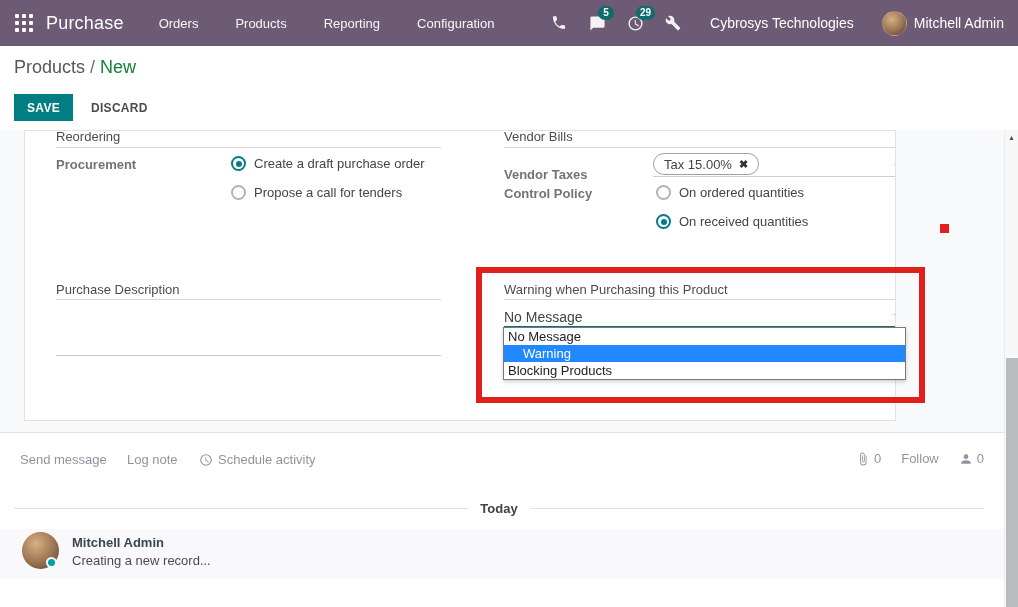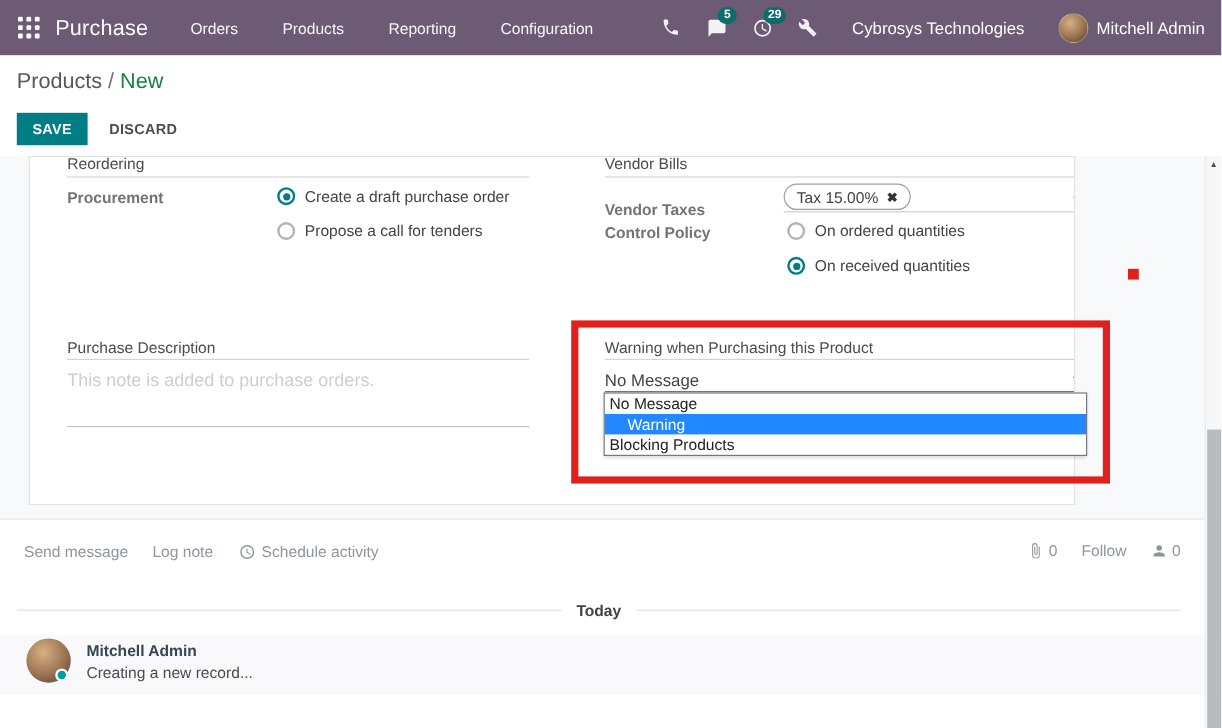--- a/index.html
+++ b/index.html
@@ -163,21 +163,20 @@
       <span class="radio sel"></span>
       <span>Create a draft purchase order</span>
     </div>
     <div class="radio-row" style="left:206px; top:54px;">
       <span class="radio"></span>
       <span>Propose a call for tenders</span>
     </div>
 
     <div class="sec-head" style="left:31px; top:151px;">Purchase Description</div>
     <div class="sec-line" style="left:31px; top:168px; width:385px;"></div>
-    <div class="placeholder-text" style="left:31px; top:178px;">This note is added to purchase orders.</div>
     <div class="sec-line" style="left:31px; top:224px; width:385px; background:#c5c5c5;"></div>
 
     <div class="sec-head" style="left:479px; top:-2px;">Vendor Bills</div>
     <div class="sec-line" style="left:479px; top:16px; width:402px;"></div>
 
     <div class="fld-label" style="left:479px; top:36px;">Vendor Taxes</div>
     <div class="tag-pill" style="left:628px; top:22px;">
       <span>Tax 15.00%</span>
       <span class="tag-x">✖</span>
     </div>

